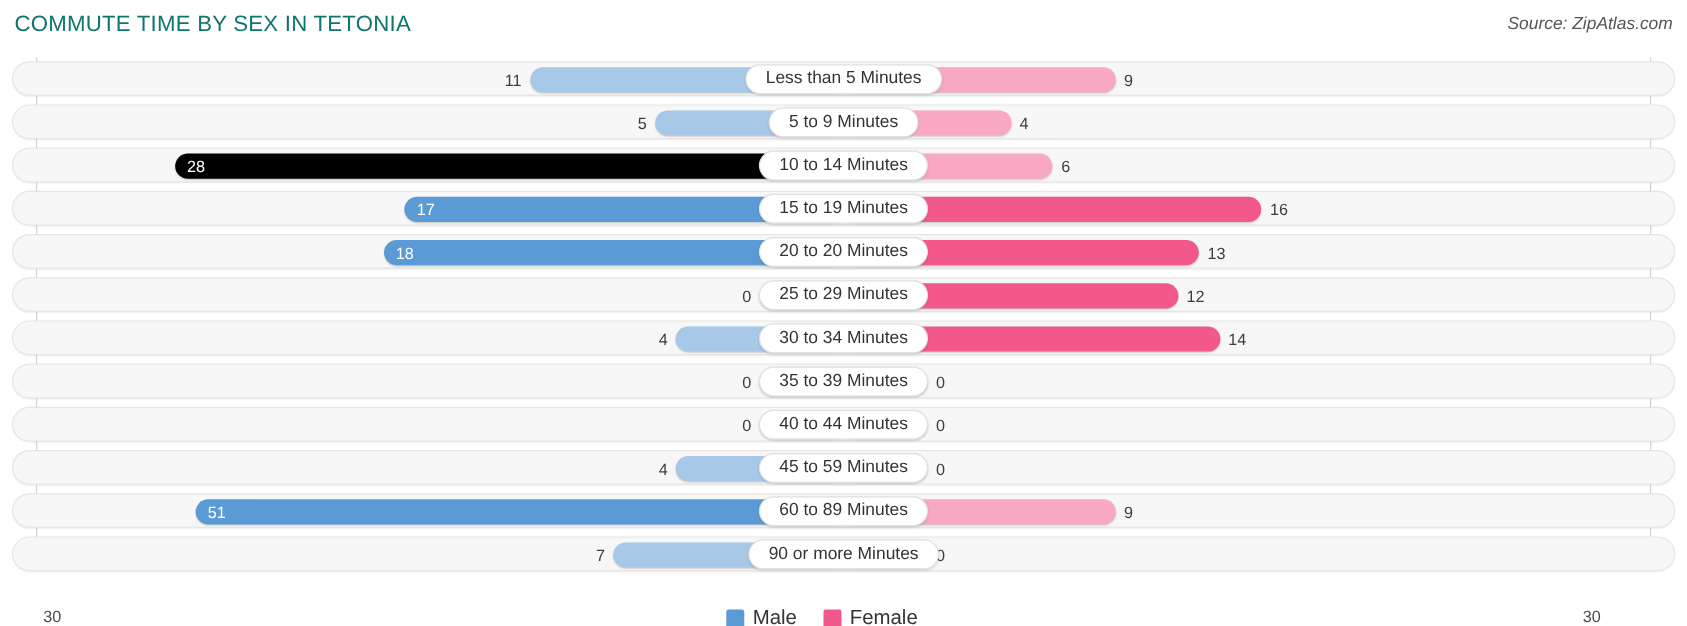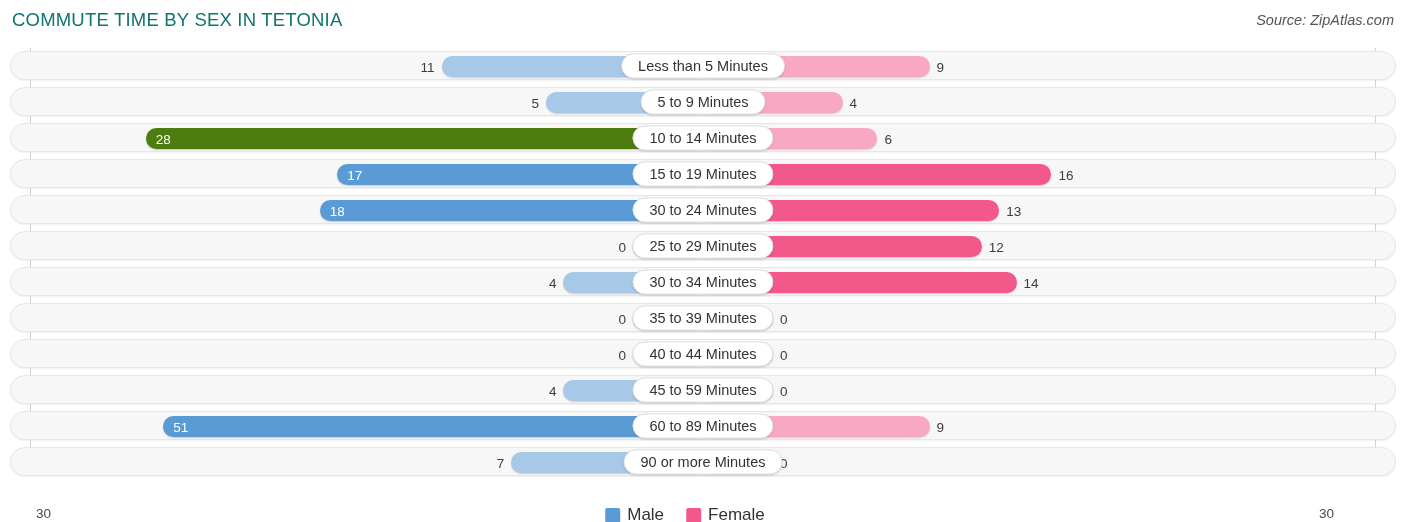--- a/index.html
+++ b/index.html
@@ -178,21 +178,21 @@
       <div class="row" style="top: 43px;">
         <div class="bar bar-left" style="width: 157px; background: rgb(168, 200, 232);">
           <span class="bar-val outside-left">5</span>
         </div>
         <div class="bar bar-right" style="width: 139.6px; background: rgb(249, 168, 196);">
           <span class="bar-val outside-right">4</span>
         </div>
         <div class="center-pill">5 to 9 Minutes</div>
       </div>
       <div class="row" style="top: 79px;">
-        <div class="bar bar-left" style="width: 557.2px; background: #4d7c0f;">
+        <div class="bar bar-left" style="width: 557.2px; background: #000000;">
           <span class="bar-val inside-left">28</span>
         </div>
         <div class="bar bar-right" style="width: 174.4px; background: rgb(249, 168, 196);">
           <span class="bar-val outside-right">6</span>
         </div>
         <div class="center-pill">10 to 14 Minutes</div>
       </div>
       <div class="row" style="top: 115px;">
         <div class="bar bar-left" style="width: 365.8px; background: rgb(91, 155, 213);">
           <span class="bar-val inside-left">17</span>
@@ -202,21 +202,21 @@
         </div>
         <div class="center-pill">15 to 19 Minutes</div>
       </div>
       <div class="row" style="top: 151px;">
         <div class="bar bar-left" style="width: 383.2px; background: rgb(91, 155, 213);">
           <span class="bar-val inside-left">18</span>
         </div>
         <div class="bar bar-right" style="width: 296.2px; background: rgb(242, 88, 138);">
           <span class="bar-val outside-right">13</span>
         </div>
-        <div class="center-pill">30 to 24 Minutes</div>
+        <div class="center-pill">20 to 20 Minutes</div>
       </div>
       <div class="row" style="top: 187px;">
         <div class="bar bar-left" style="width: 70px; background: rgb(168, 200, 232);">
           <span class="bar-val outside-left">0</span>
         </div>
         <div class="bar bar-right" style="width: 278.8px; background: rgb(242, 88, 138); text-align: center;">
           <span class="bar-val outside-right">12</span>
         </div>
         <div class="center-pill">25 to 29 Minutes</div>
       </div>

